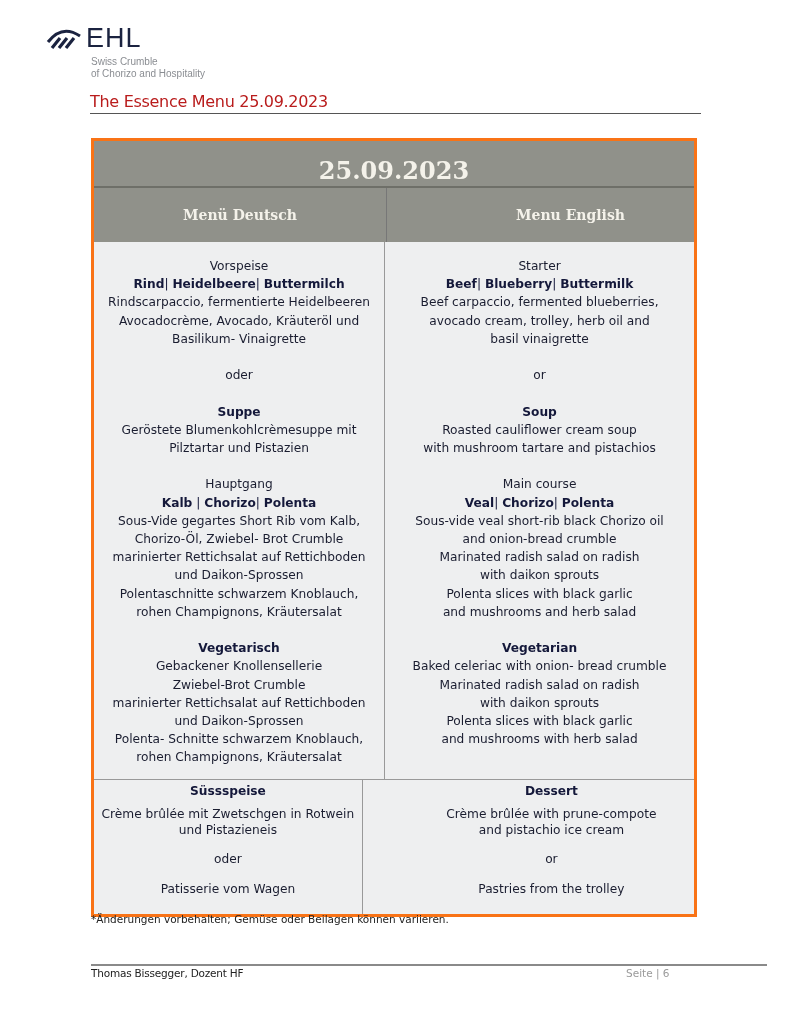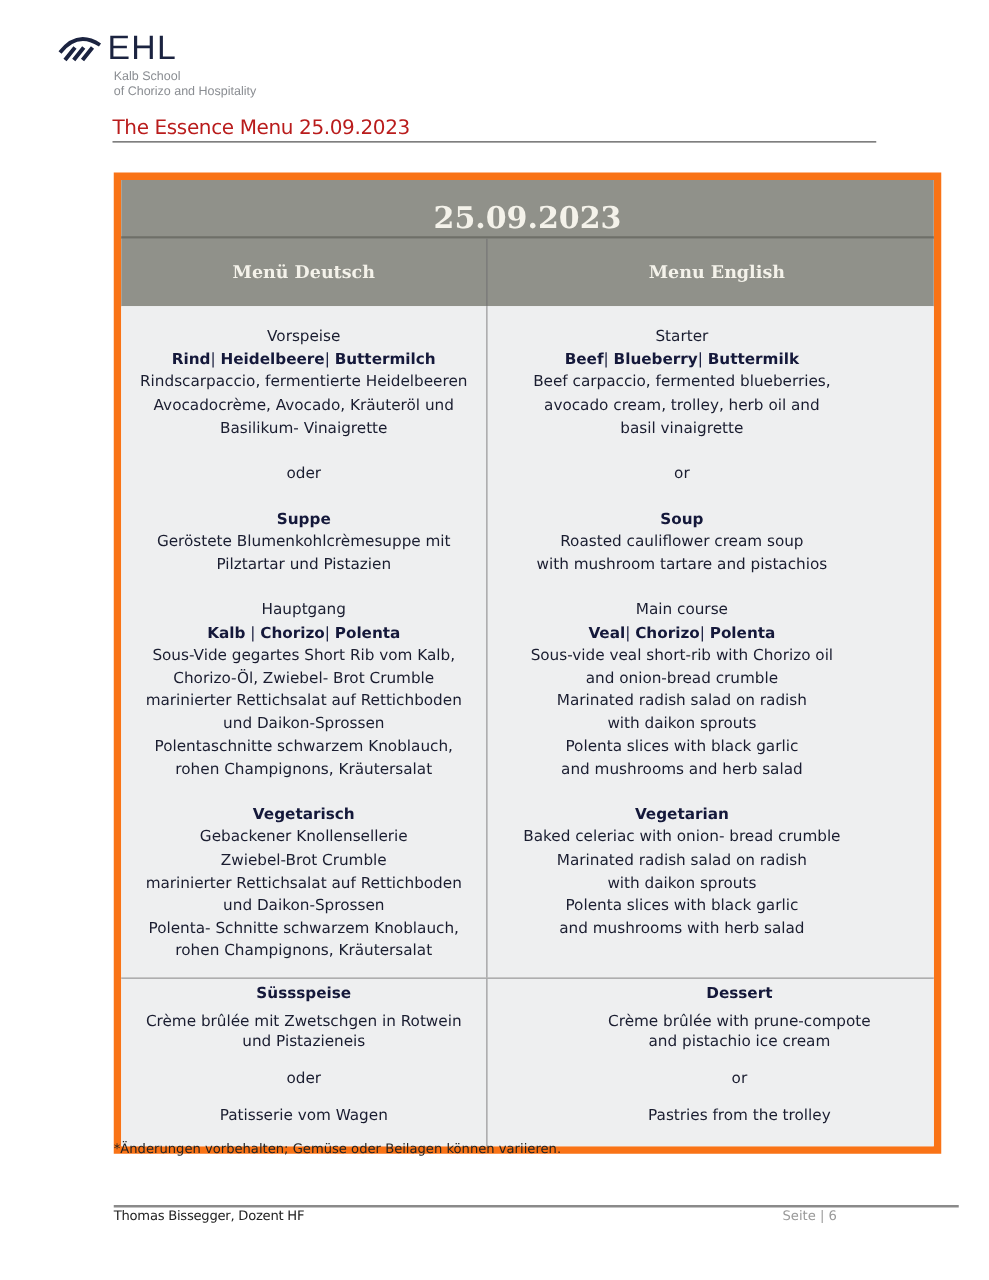--- a/index.html
+++ b/index.html
@@ -7,21 +7,21 @@
   body { position: relative; font-family: "DejaVu Sans", sans-serif; color: #1a1f3a; }
 
   .logo { position: absolute; left: 46px; top: 26px; }
   .logo-mark { position: absolute; left: 0; top: 0; width: 40px; height: 24px; }
   .logo-text { position: absolute; left: 40px; top: -3px; font-family: "Liberation Sans", sans-serif; font-size: 27px; color: #1b2340; letter-spacing: 1px; font-weight: normal; }
   .logo-sub { position: absolute; left: 45px; top: 30px; font-family: "Liberation Sans", sans-serif; font-size: 10px; color: #8a8d92; line-height: 12px; white-space: nowrap; }
 
   .doc-title { position: absolute; left: 90px; top: 92px; font-family: "DejaVu Sans", sans-serif; font-size: 16px; color: #b91c1c; font-weight: normal; letter-spacing: -0.3px; }
   .title-rule { position: absolute; left: 90px; top: 113px; width: 611px; height: 1px; background: #555; }
 
-  .menu-table { position: absolute; left: 91px; top: 138px; width: 662px; border: 6px solid #f97316; }
+  .menu-table { position: absolute; left: 91px; top: 138px; width: 606px; border: 3px solid #f97316; }
   .date-row { height: 47px; background: #90918a; border-bottom: 2px solid #6e6f68; display: flex; align-items: flex-end; justify-content: center; padding-bottom: 1px; }
   .date-row span { font-family: "DejaVu Serif", serif; font-weight: bold; font-size: 24px; color: #f4f2ea; }
   .head-row { display: flex; height: 54px; background: #90918a; gap: 28px; }
   .head-cell { flex: 0 0 auto; display: flex; align-items: center; justify-content: center; font-family: "DejaVu Serif", serif; font-weight: bold; font-size: 14px; color: #f4f2ea; }
   .col-de { width: 293px; border-right: 1px solid #777; }
   .col-en { width: 311px; }
 
   .body-row { display: flex; background: #eeeff0; }
   .body-cell { padding-top: 15px; text-align: center; font-size: 12.2px; line-height: 18.2px; color: #1a1d30; }
   .body-row.main .body-cell { height: 537px; }
@@ -42,21 +42,21 @@
 </head>
 <body>
 
 <div class="logo">
   <svg class="logo-mark" viewBox="0 0 40 24">
     <path d="M2 16 Q16 -2 34 10" stroke="#1b2340" stroke-width="3" fill="none"></path>
     <path d="M6 22 L14 12 M13 22 L21 12 M20 22 L28 12" stroke="#1b2340" stroke-width="3.2" fill="none"></path>
   </svg>
   <div class="logo-text">EHL</div>
   <div class="logo-sub">
-    <div>Kalb School</div>
+    <div>Swiss Crumble</div>
     <div>of Chorizo and Hospitality</div>
   </div>
 </div>
 
 <div class="doc-title">The Essence Menu 25.09.2023</div>
 <div class="title-rule"></div>
 
 <div class="menu-table">
   <div class="date-row">
     <span>25.09.2023</span>
@@ -122,21 +122,21 @@
       <div class="b">Soup</div>
       <div>Roasted cauliflower cream soup</div>
       <div>with mushroom tartare and pistachios</div>
       <div class="gap"></div>
       <div>Main course</div>
       <div>
         <span class="b">Veal</span><span class="sep">|</span>
         <span class="b">Chorizo</span><span class="sep">|</span>
         <span class="b">Polenta</span>
       </div>
-      <div>Sous-vide veal short-rib with Chorizo oil</div>
+      <div>Sous-vide veal short-rib black Chorizo oil</div>
       <div>and onion-bread crumble</div>
       <div>Marinated radish salad on radish</div>
       <div>with daikon sprouts</div>
       <div>Polenta slices with black garlic</div>
       <div>and mushrooms and herb salad</div>
       <div class="gap"></div>
       <div class="b">Vegetarian</div>
       <div>Baked celeriac with onion- bread crumble</div>
       <div>Marinated radish salad on radish</div>
       <div>with daikon sprouts</div>

